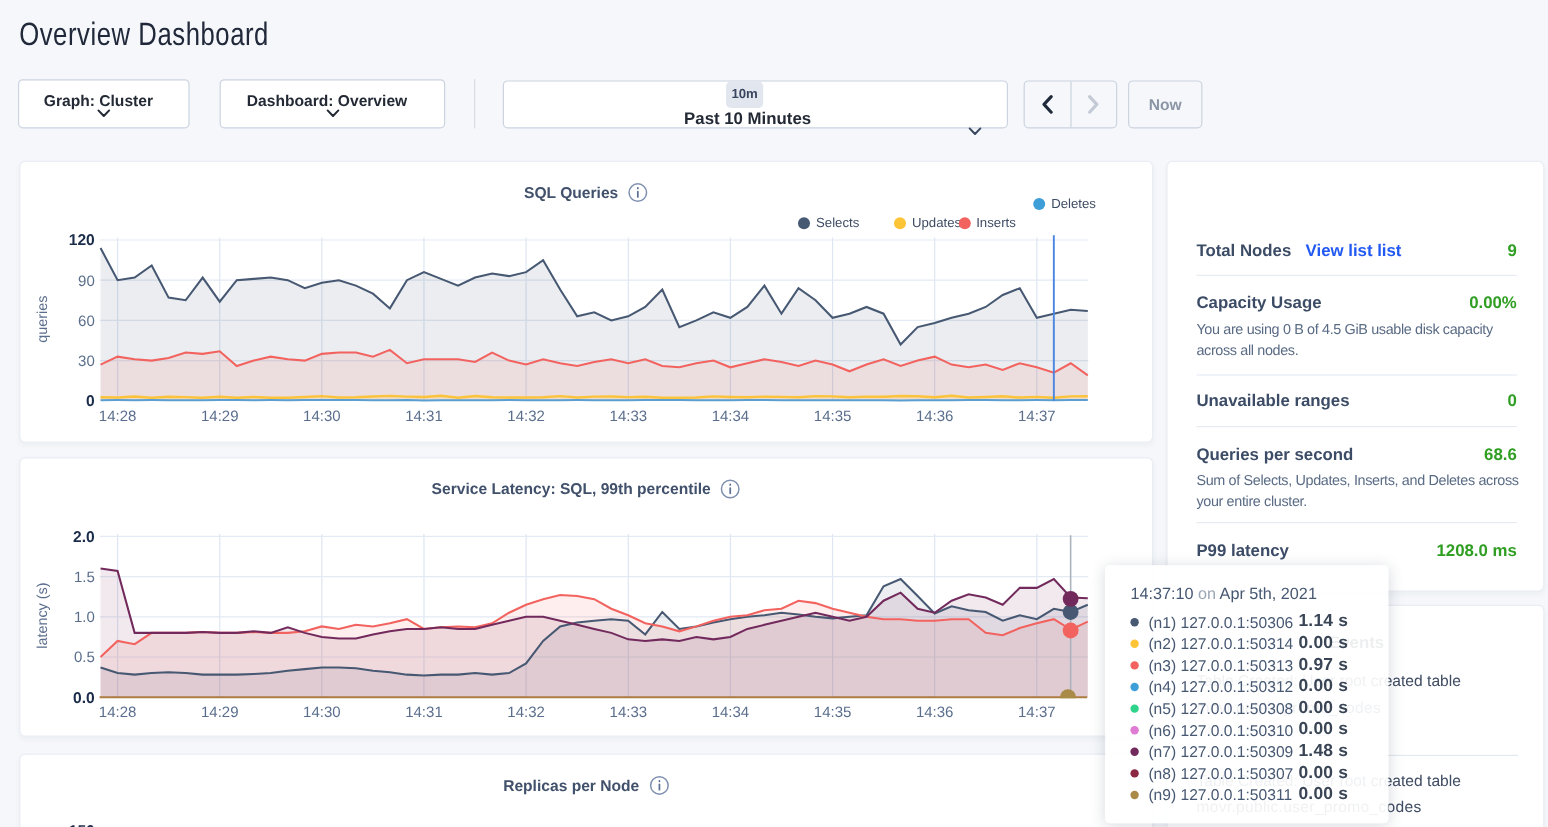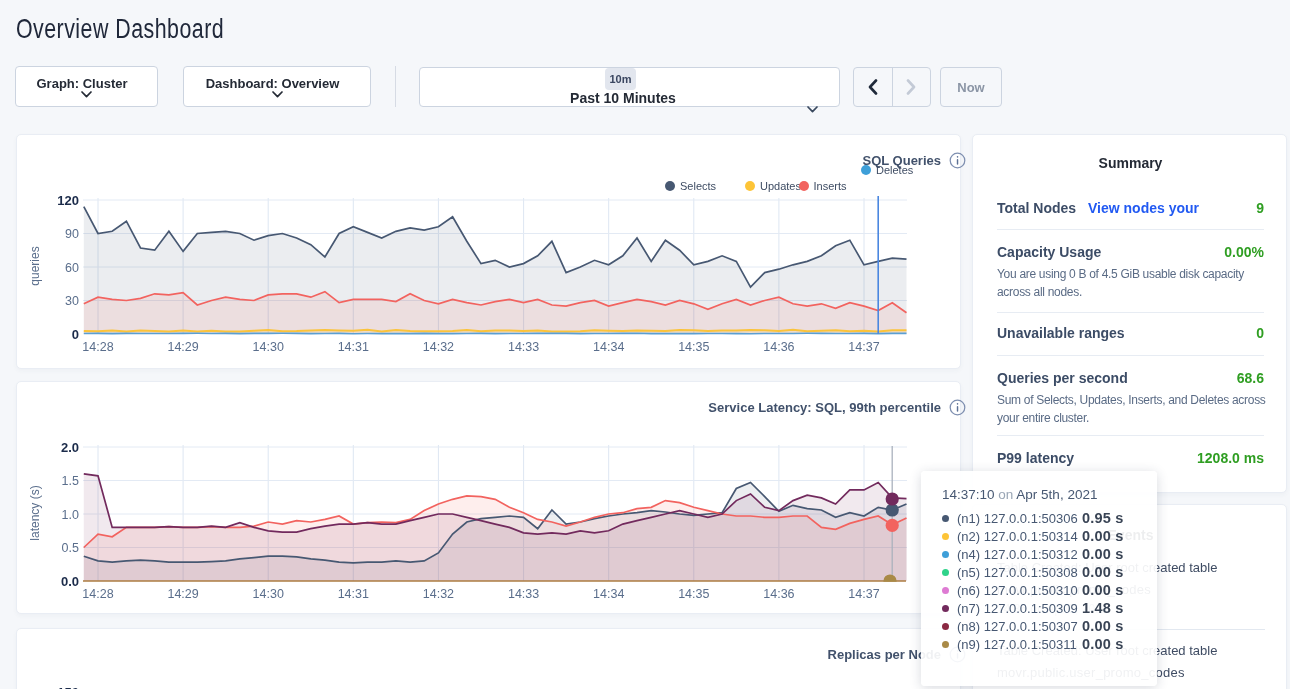--- a/index.html
+++ b/index.html
@@ -7,22 +7,22 @@
 .abs { position:absolute; }
 .panel { position:absolute; background:#fff; border:1px solid #e9edf4; border-radius:5px;
   box-shadow:0 2px 4px rgba(60,75,100,0.04); }
 h1 { position:absolute; left:16px; top:13px; font-size:23px; font-weight:400; color:#20283a;
   letter-spacing:0.5px; transform:scale(0.93,1.17); transform-origin:0 0; }
 .dd { position:absolute; top:66px; height:41px; background:#fff; border:1px solid #ccd4e0;
   border-radius:4px; display:flex; align-items:center; justify-content:center;
   font-size:13px; font-weight:700; color:#242a35;flex-direction:column; }
 .dd span { margin-right:9px; }
 .btn { position:absolute; top:67px; height:40px; border:1px solid #ccd4e0; border-radius:4px; }
-.charttitle { position:absolute; left:16px; width:100%; padding-right:10px; display:flex; align-items:center;
-  justify-content:flex-end; font-size:13px; font-weight:700; color:#41516b; }
+.charttitle { position:absolute; left:5px; width:100%; padding-right:10px; display:flex; align-items:center;
+  justify-content:center; font-size:13px; font-weight:700; color:#41516b; }
 .sumrow { position:absolute; left:24px; width:267px; font-size:14px; font-weight:700; 
   color:#3c4c66; }
 .sumrow .g { position:absolute; right:0; top:0; color:#2f9e22; }
 .sumrow { }
 .sumdesc { position:absolute; left:24px; width:280px; font-size:12px; letter-spacing:-0.3px; color:#5a6b85;
   line-height:18px; }
 .hr { position:absolute; left:24px; width:267px; height:1px; background:#e7ecf3; }
 .tr { display:flex; align-items:center; height:18px; }
 .td { width:7px; height:7px; border-radius:50%; margin-right:8px; flex:none; }
 .tl { font-size:13px; color:#475872; }
@@ -195,23 +195,22 @@
         <circle cx="8.5" cy="8.5" r="7.3" fill="none" stroke="#7e8fb0" stroke-width="1.25"></circle>
         <rect x="7.8" y="7" width="1.45" height="5.8" rx="0.7" fill="#5d7195"></rect>
         <rect x="7.8" y="3.9" width="1.45" height="1.9" rx="0.7" fill="#5d7195"></rect>
       </svg></div>
   <svg width="945" height="70" viewBox="0 0 945 70" style="position:absolute;left:0;top:0">
     <text x="62" y="67.5" text-anchor="end" font-size="13" font-weight="700" fill="#1b2b4a">150</text>
   </svg>
 </div>
 
 <div class="panel" style="left:972px;top:134px;width:315px;height:359px">
-  <div class="abs" style="left:0;top:20px;width:315px;text-align:center;font-size:14px;font-weight:700;color:#242a35">Summary</div>
   <div class="sumrow" style="top:65px">Total Nodes
-    <span style="position:absolute;left:91px;color:#2159f2;font-weight:700;white-space:nowrap">View nodes your</span>
+    <span style="position:absolute;left:91px;color:#2159f2;font-weight:700;white-space:nowrap">View list list</span>
     <span class="g">9</span></div>
   <div class="hr" style="top:94px"></div>
   <div class="sumrow" style="top:109px">Capacity Usage<span class="g">0.00%</span></div>
   <div class="sumdesc" style="top:130px">You are using 0 B of 4.5 GiB usable disk capacity<br>across all nodes.</div>
   <div class="hr" style="top:177px"></div>
   <div class="sumrow" style="top:190px">Unavailable ranges<span class="g">0</span></div>
   <div class="hr" style="top:220px"></div>
   <div class="sumrow" style="top:235px">Queries per second<span class="g">68.6</span></div>
   <div class="sumdesc" style="top:256px">Sum of Selects, Updates, Inserts, and Deletes across<br>your entire cluster.</div>
   <div class="hr" style="top:300px"></div>
@@ -225,26 +224,31 @@
   <div class="abs" style="left:24px;top:124px;width:268px;height:1px;background:#e2e8f0"></div>
   <div class="abs" style="left:24px;top:135px;width:268px;font-size:13px;color:#3f4c63;line-height:21.5px">Table Created: User root created table<br><span style="letter-spacing:0.25px">movr.public.user_promo_codes</span></div>
 </div>
 
 <div class="abs" style="left:921px;top:471px;width:236px;height:215px;background:rgba(255,255,255,0.92);
      border-radius:4px;box-shadow:0 2px 12px rgba(40,50,80,0.18);padding:14px 0 0 21px">
   <div style="font-size:13.5px;color:#475872;line-height:19px;margin-bottom:5px">14:37:10 <span style="color:#9aa6b5">on</span> Apr 5th, 2021</div>
   <div class="tr">
       <span class="td" style="background:#475872"></span>
       <span class="tl">(n1)&nbsp;127.0.0.1:50306</span>
-      <span class="tv">0.95 s</span>
+      <span class="tv">1.14 s</span>
     </div>
     <div class="tr">
       <span class="td" style="background:#fdc437"></span>
       <span class="tl">(n2)&nbsp;127.0.0.1:50314</span>
       <span class="tv">0.00 s</span>
+    </div>
+    <div class="tr">
+      <span class="td" style="background:#f2635f"></span>
+      <span class="tl">(n3)&nbsp;127.0.0.1:50313</span>
+      <span class="tv">0.97 s</span>
     </div>
     <div class="tr">
       <span class="td" style="background:#3e9fd8"></span>
       <span class="tl">(n4)&nbsp;127.0.0.1:50312</span>
       <span class="tv">0.00 s</span>
     </div>
     <div class="tr">
       <span class="td" style="background:#2fd38a"></span>
       <span class="tl">(n5)&nbsp;127.0.0.1:50308</span>
       <span class="tv">0.00 s</span>

